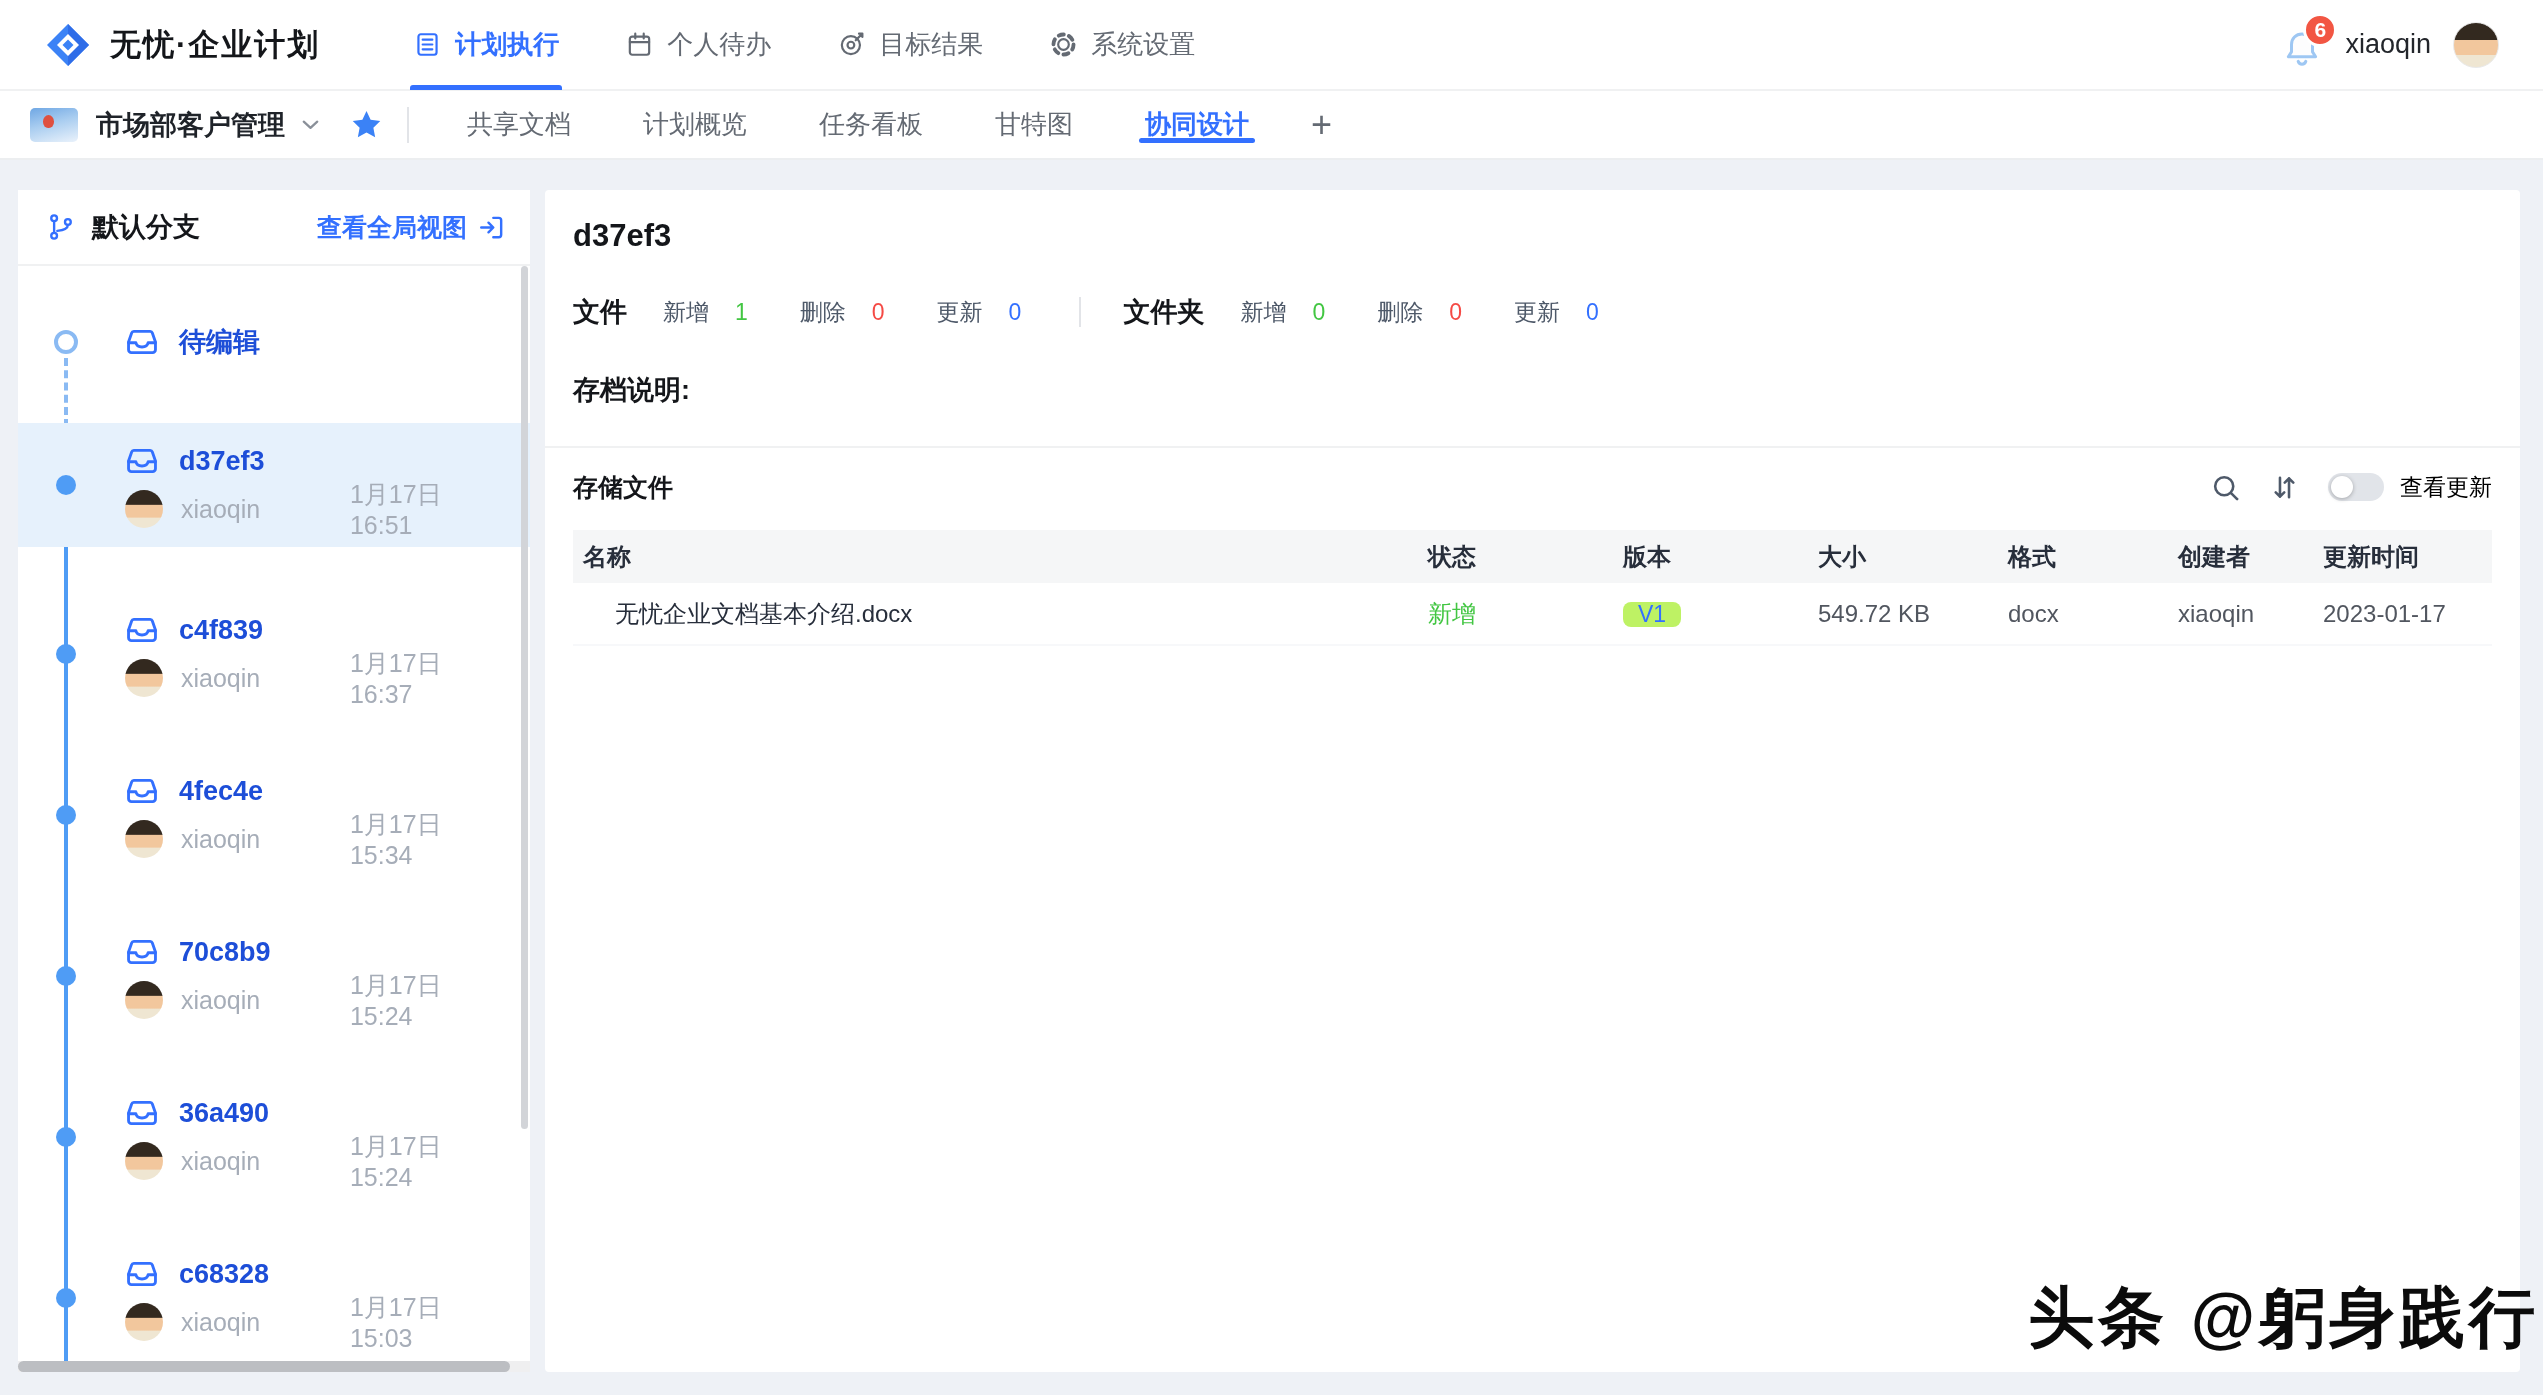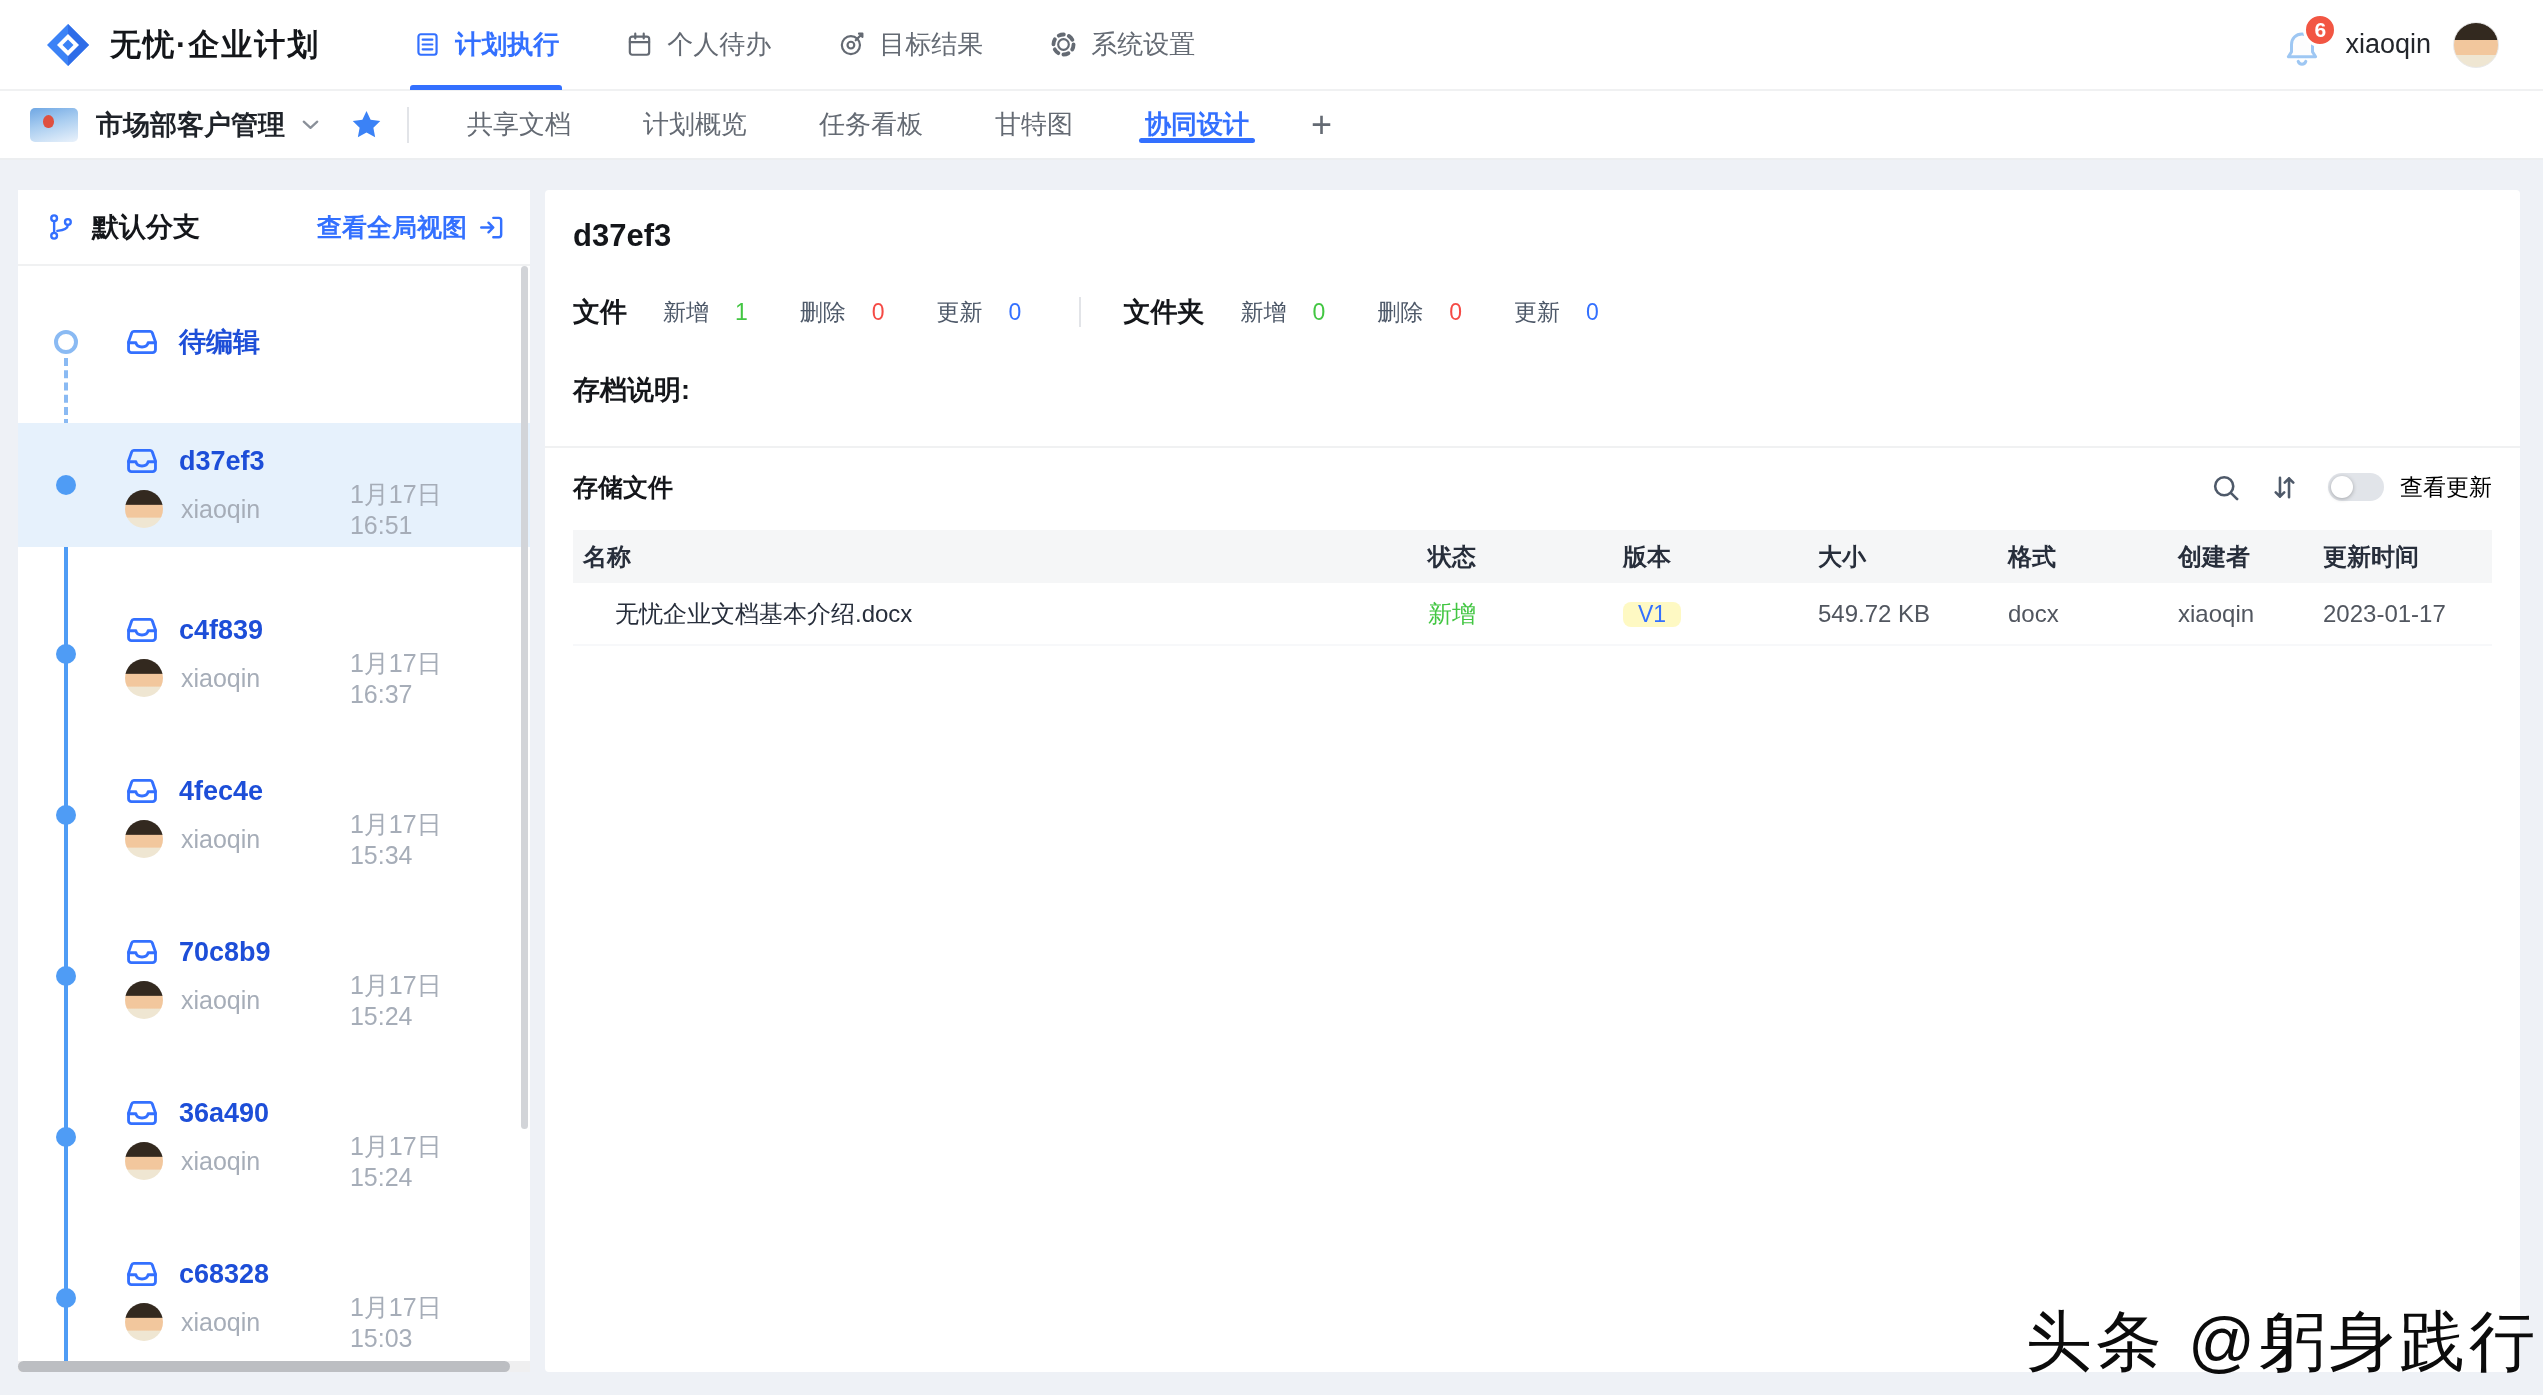--- a/index.html
+++ b/index.html
@@ -123,24 +123,24 @@
     background:#fff;border-radius:50%;box-shadow:0 1px 4px rgba(0,0,0,.28);}
   .toggle-label{font-size:23px;color:#000000;margin-left:-12px;}
   table{width:100%;border-collapse:collapse;margin-top:4px;}
   thead tr{background:#f5f6f7;}
   th{font-size:24px;font-weight:600;color:#272e3b;text-align:left;height:53px;
     padding:0 10px;white-space:nowrap;}
   td{font-size:24px;height:62px;padding:0 10px;border-bottom:2px solid #f7f8fa;
     color:#51565f;white-space:nowrap;}
   .td-name{padding-left:42px;color:#272e3b;}
   .td-status{color:var(--success);}
-  .badge-v{display:inline-block;background:#fef9c3;color:var(--primary);font-size:23px;
+  .badge-v{display:inline-block;background:#bef264;color:var(--primary);font-size:23px;
     padding:1px 15px;border-radius:8px;line-height:1;}
   
-  .watermark{position:absolute;right:4px;bottom:8px;font-size:66px;font-weight:400;
+  .watermark{position:absolute;right:4px;bottom:32px;font-size:66px;font-weight:700;
     color:#0b0b0b;letter-spacing:4px;z-index:5;}
 </style>
 </head>
 <body>
 
 <header class="topbar">
   <div class="brand">
     <svg viewBox="0 0 48 48">
       <path d="M24 3 45 24 24 45 3 24Z" fill="#3b82f6"></path>
       <path d="M24 3 45 24 24 45Z" fill="#2f6de8"></path>

